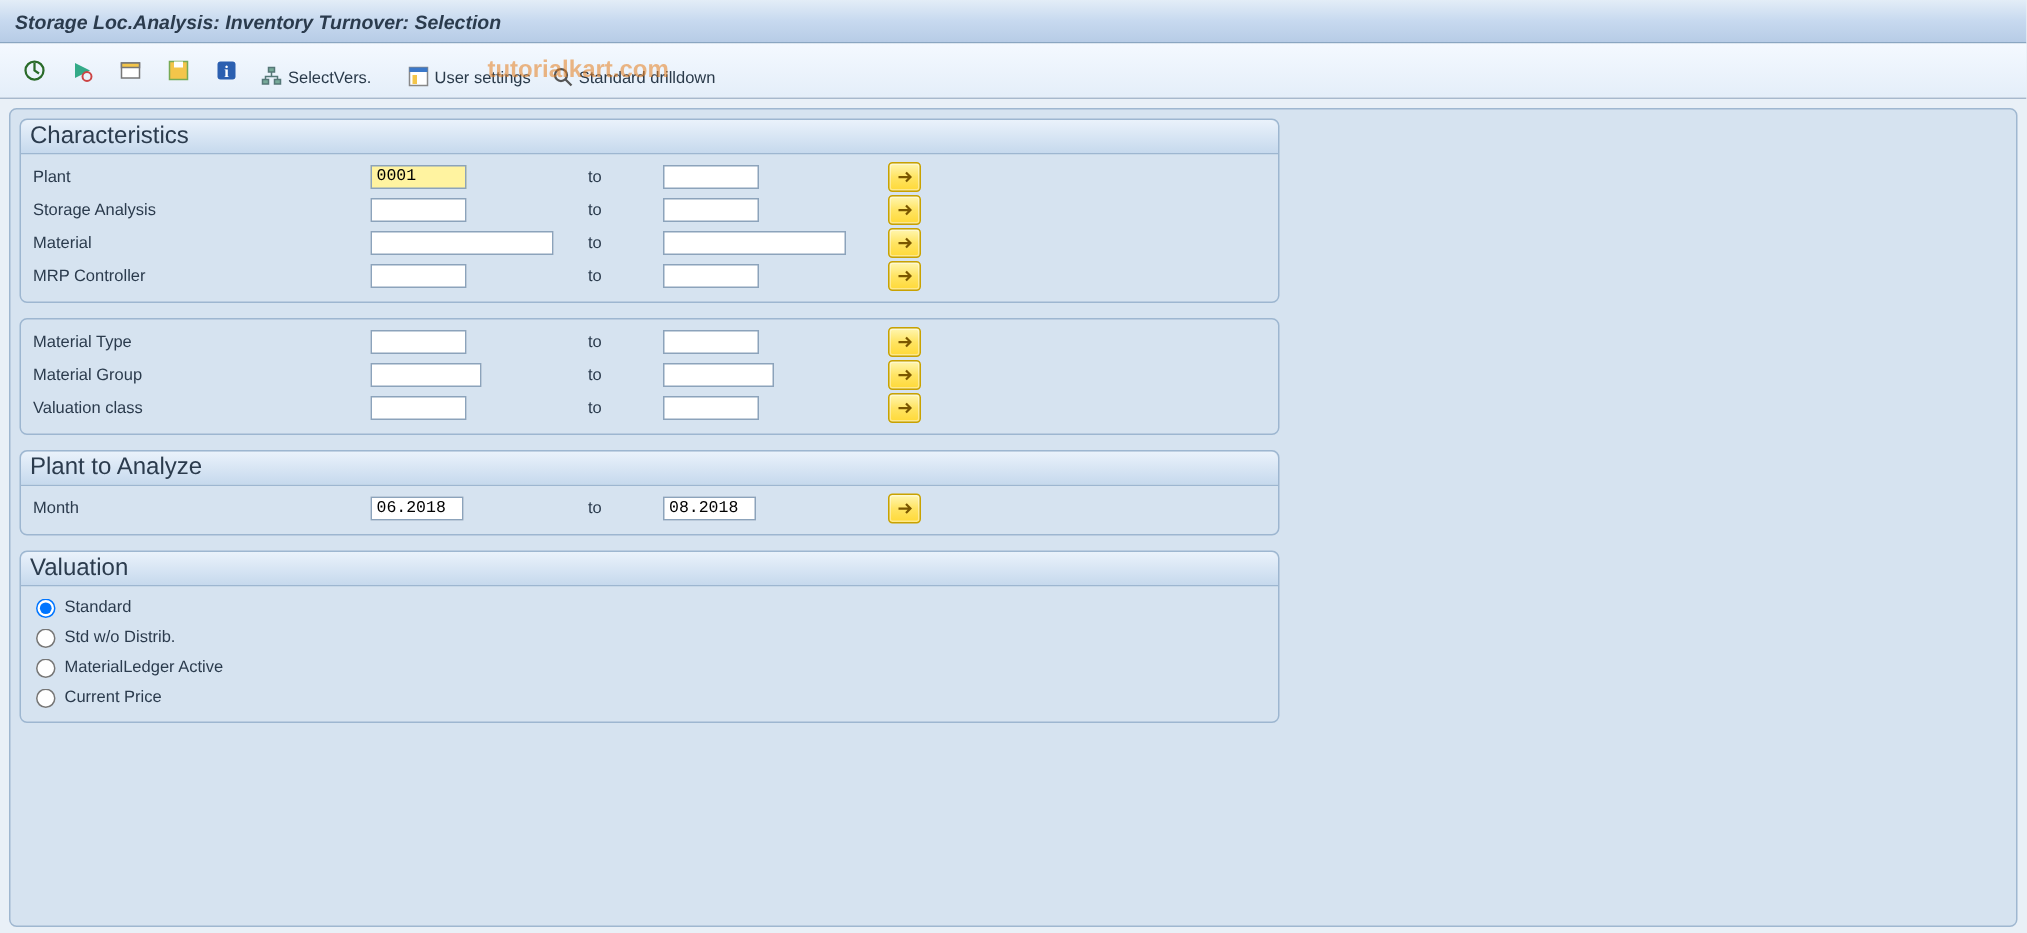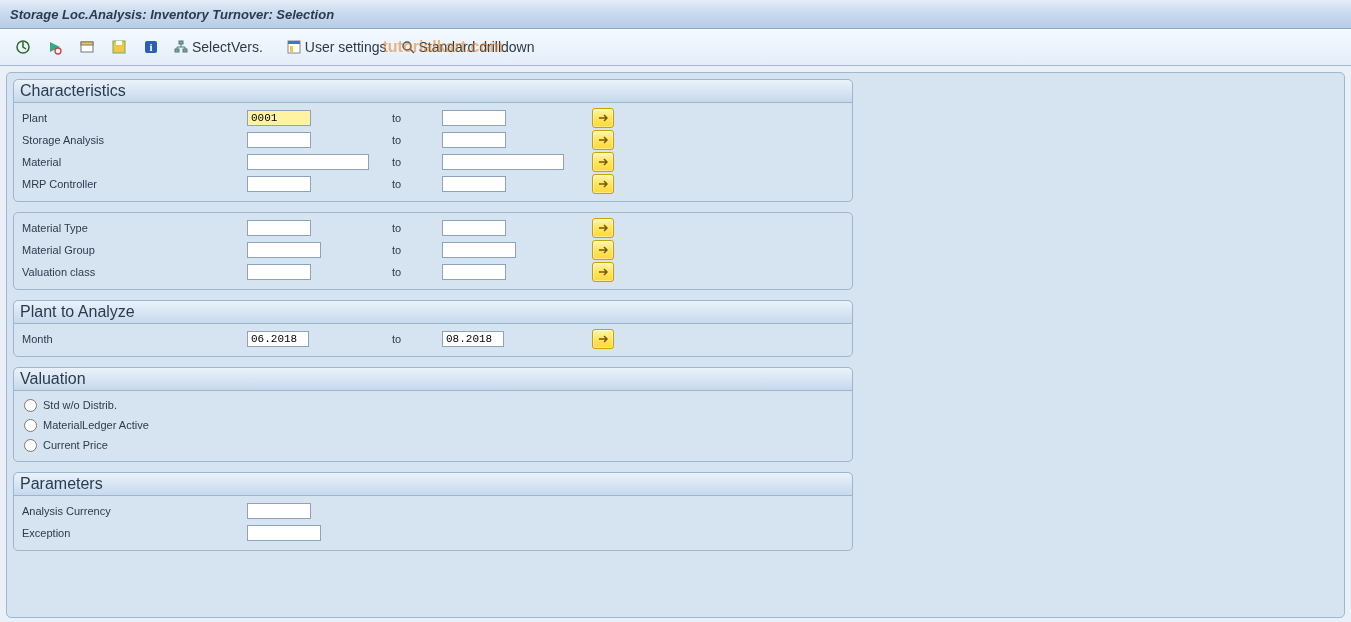--- a/index.html
+++ b/index.html
@@ -45,25 +45,25 @@
     justify-content: center;
     height: 22px;
     min-width: 22px;
     padding: 0 4px;
     border-radius: 3px;
     cursor: pointer;
   }
   .tbtn svg { display:block; }
   .tbtn-text {
     display: inline-flex;
-    align-items: center;
+    align-items: flex-end;
     gap: 4px;
     height: 22px;
     padding: 0 6px;
-    font-size: 14px;
+    font-size: 11px;
     color: #2a3a4a;
     cursor: pointer;
     border-radius:3px;
   }
   .tsep { width: 8px; }
   .watermark {
     position: relative;
     color: rgba(230,125,30,0.55);
     font-size: 16px;
     font-weight: bold;
@@ -341,43 +341,34 @@
                 </div>
               </div>
           </div>
         </div>
       </div>
 
       <div class="groupbox">
         <div class="group-title">Valuation</div>
         <div class="group-body">
           <div class="radio-row">
+            <input type="radio" name="val" id="r1" checked="" style="">
+            <label for="r1">Standard</label>
+          </div>
+          <div class="radio-row">
             <input type="radio" name="val" id="r2" style="">
             <label for="r2">Std w/o Distrib.</label>
           </div>
           <div class="radio-row">
             <input type="radio" name="val" id="r3" style="">
             <label for="r3">MaterialLedger Active</label>
           </div>
           <div class="radio-row">
             <input type="radio" name="val" id="r4" style="">
             <label for="r4">Current Price</label>
           </div>
         </div>
       </div>
 
-      <div class="groupbox">
-        <div class="group-title">Parameters</div>
-        <div class="group-body">
-          <div class="row">
-            <div class="lbl">Analysis Currency</div>
-            <div class="from-cell"><input class="sap w-xs" value="" style=""></div>
-          </div>
-          <div class="row">
-            <div class="lbl">Exception</div>
-            <div class="from-cell"><input class="sap w-md" value="" style=""></div>
-          </div>
-        </div>
-      </div>
 
     </div>
   </div>
 </div>
 
 </body></html>

